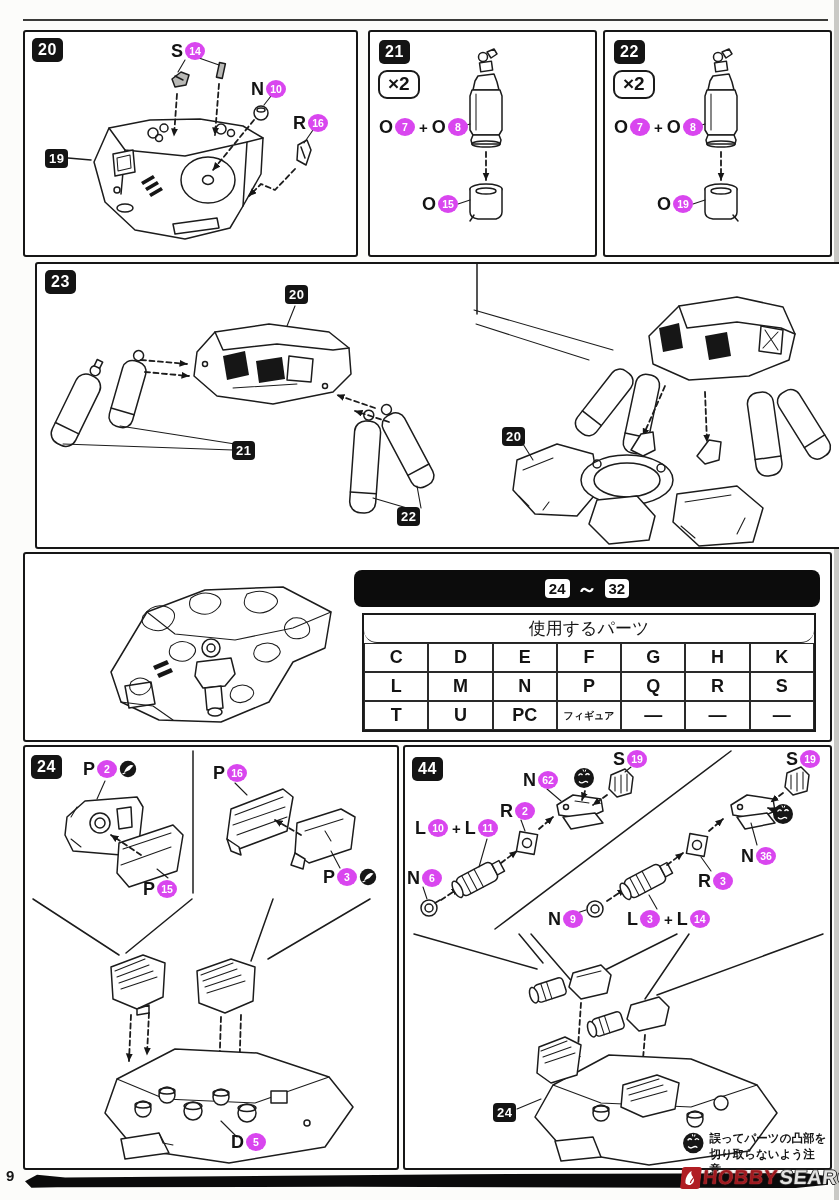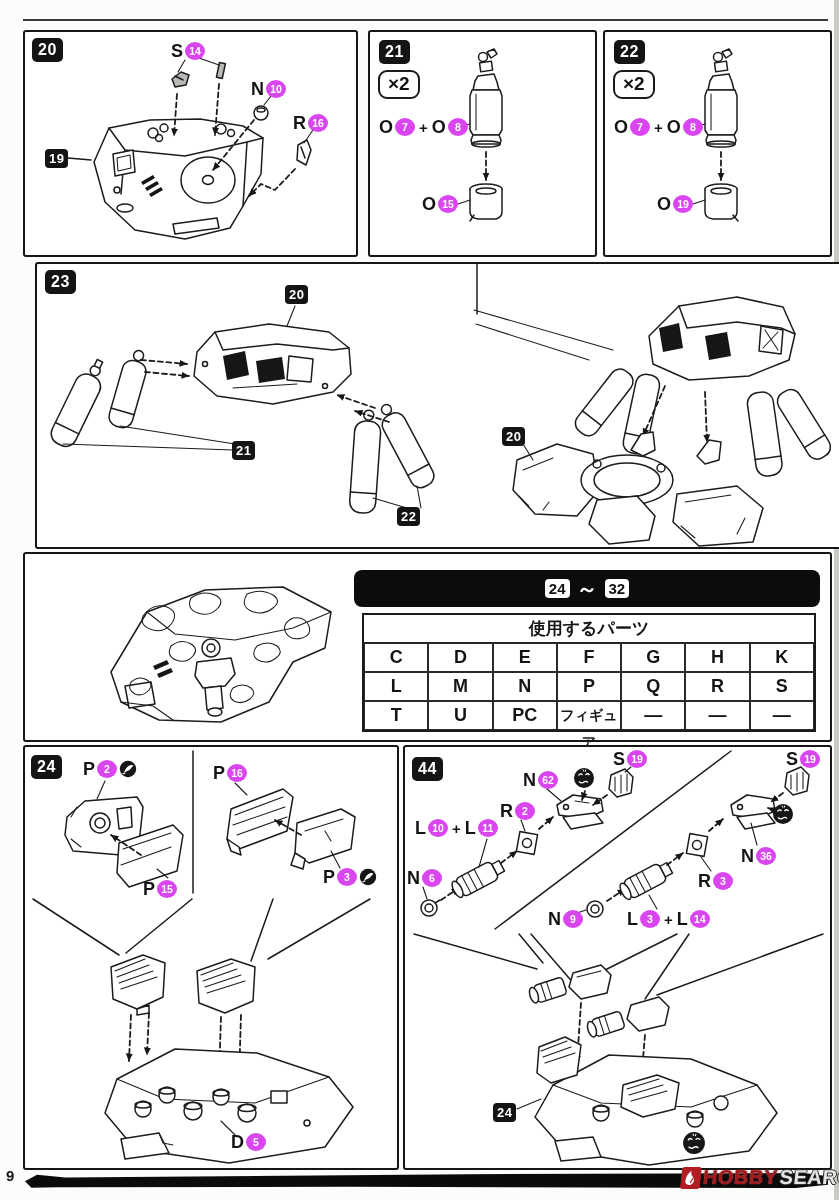--- a/index.html
+++ b/index.html
@@ -27,24 +27,24 @@
   .dash{stroke-dasharray:5 3.5;}
   .arr2{marker-end:url(#ah);stroke-width:1.8;}
   .ldr{stroke-width:1.1;}
   
   .pt-head{position:absolute;background:#0c0c0c;color:#fff;border-radius:8px;display:flex;
            align-items:center;justify-content:center;gap:7px;font-weight:bold;font-size:21px;}
   .numbox{background:#fff;color:#111;border-radius:4px;font-size:15px;font-weight:bold;
           padding:2px 4px;line-height:1;}
   .pt-grid{position:absolute;display:grid;grid-template-columns:repeat(7,1fr);
            border:2px solid #1a1a1a;background:#fff;}
-  .pt-title{grid-column:1/-1;text-align:center;font-weight:bold;font-size:17px;line-height:27px;
-            border-bottom:1.5px solid #222;}
+  .pt-title{grid-column:1/-1;text-align:center;font-weight:normal;font-size:17px;line-height:27px;
+            border-bottom:1.5px solid #222;border-radius:13px;}
   .cell{border:1px solid #2a2a2a;text-align:center;font-weight:bold;font-size:18px;line-height:27px;height:27px;}
-  .cell.small{font-size:14px;}
+  .cell.small{font-size:10px;}
   .warn{position:absolute;display:flex;align-items:flex-start;gap:5px;}
   .warn-text{font-size:11.5px;font-weight:bold;line-height:1.35;}
   .pagenum{position:absolute;font-size:15px;font-weight:bold;}
   .inkbar{position:absolute;background:#0b0b0b;
           clip-path:polygon(0 55%,1.5% 12%,5% 30%,55% 8%,97% 0,100% 22%,100% 78%,96% 100%,40% 92%,4% 95%,.8% 98%);}
   .wmark{position:absolute;display:flex;align-items:center;gap:2px;transform:skewX(-6deg);}
   .wm-hobby{font-weight:900;font-size:20px;letter-spacing:.5px;color:#9e1a1f;
             text-shadow:0 0 1px #e06065,0 0 2px #5c0d10;}
   .wm-search{font-weight:900;font-size:20px;letter-spacing:.5px;color:#e3e3e1;
              text-shadow:-1px 0 #2e2e2e,1px 0 #2e2e2e,0 -1px #2e2e2e,0 1px #2e2e2e;}
@@ -619,20 +619,24 @@
     <span class="plabel" style="left:381px;top:3px">
         <span class="pl">S</span>
         <span class="pdisc">19</span>
       </span>
     <div class="warn" style="left:277px;top:384px">
       <svg width="24" height="24" viewBox="-11 -11 22 22">
           <circle r="10" fill="#161616"></circle>
           <path d="M-5.5,-2.5 q2,-3 4,-0.5 M1.5,-3 q2,-2.5 4,0 M-5,3.5 q2.5,2.5 5,0.5 q2,-1.5 4,0.5" stroke="#fff" stroke-width="1.3" fill="none"></path>
           <path d="M-1,-8.5 l0.7,2 M1.8,-8.3 l-0.7,2" stroke="#fff" stroke-width="1"></path>
         </svg>
+      <div class="warn-text">
+        <div>誤ってパーツの凸部を</div>
+        <div>切り取らないよう注意。</div>
+      </div>
     </div>
   </div>
 
   <div class="pagenum" style="left:6px;top:1167px">9</div>
   <div class="inkbar" style="left:25px;top:1173px;width:803px;height:15px"></div>
   <div class="wmark" style="left:681px;top:1166px">
     <svg width="20" height="22" viewBox="0 0 20 22">
         <rect width="20" height="22" rx="3" fill="#b01e24"></rect>
         <path d="M5,16 C4,9 8,5 10,4 C9,8 12,9 13,12 C14,15 12,17 10,18 C8,18 6,17.5 5,16 Z" fill="#fff"></path>
         <path d="M10,16 c0,-3 2,-4 3,-6" stroke="#b01e24" stroke-width="1.2" fill="none"></path>

